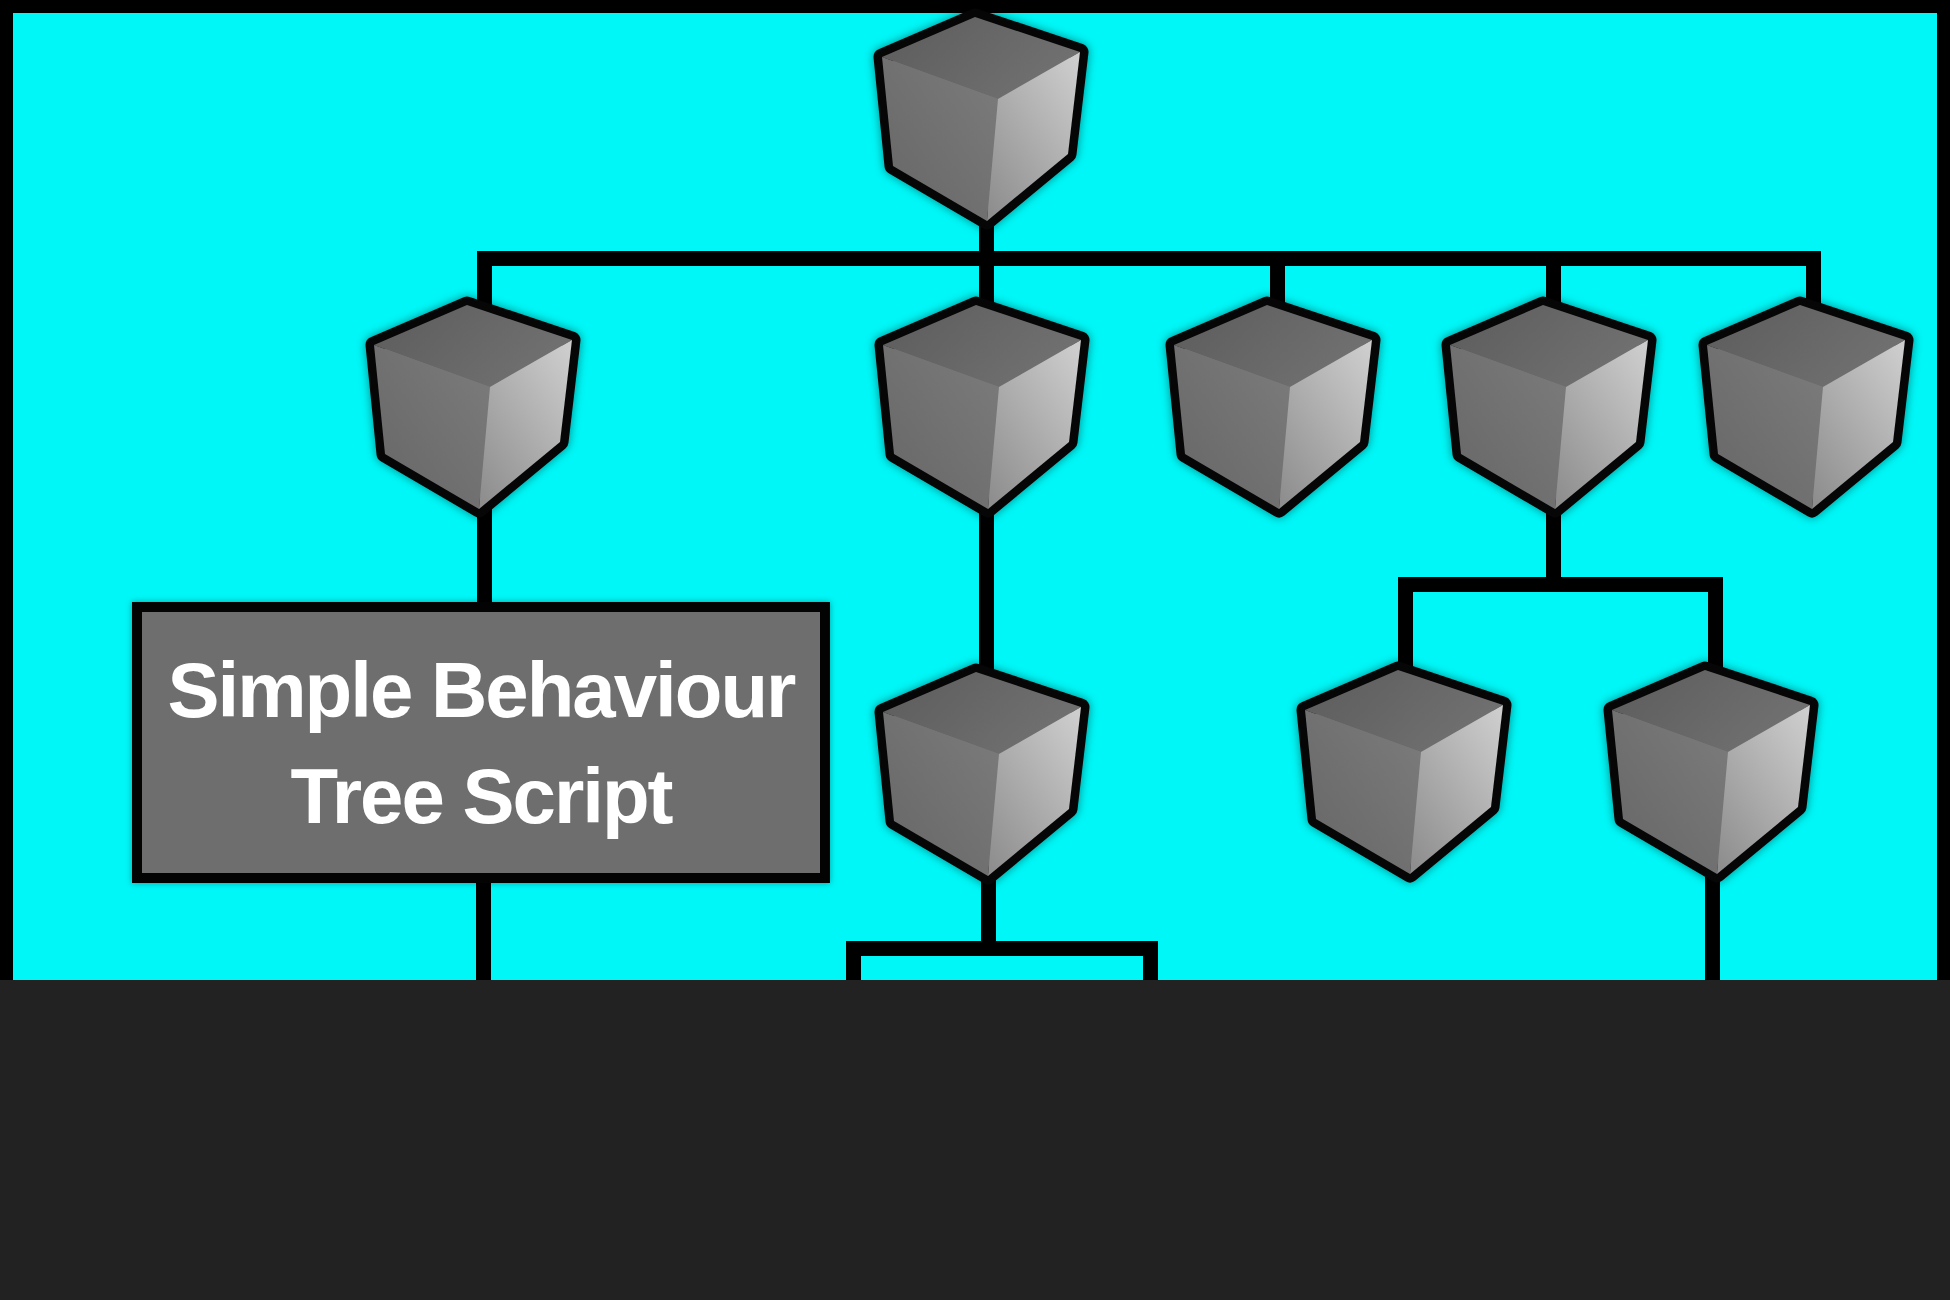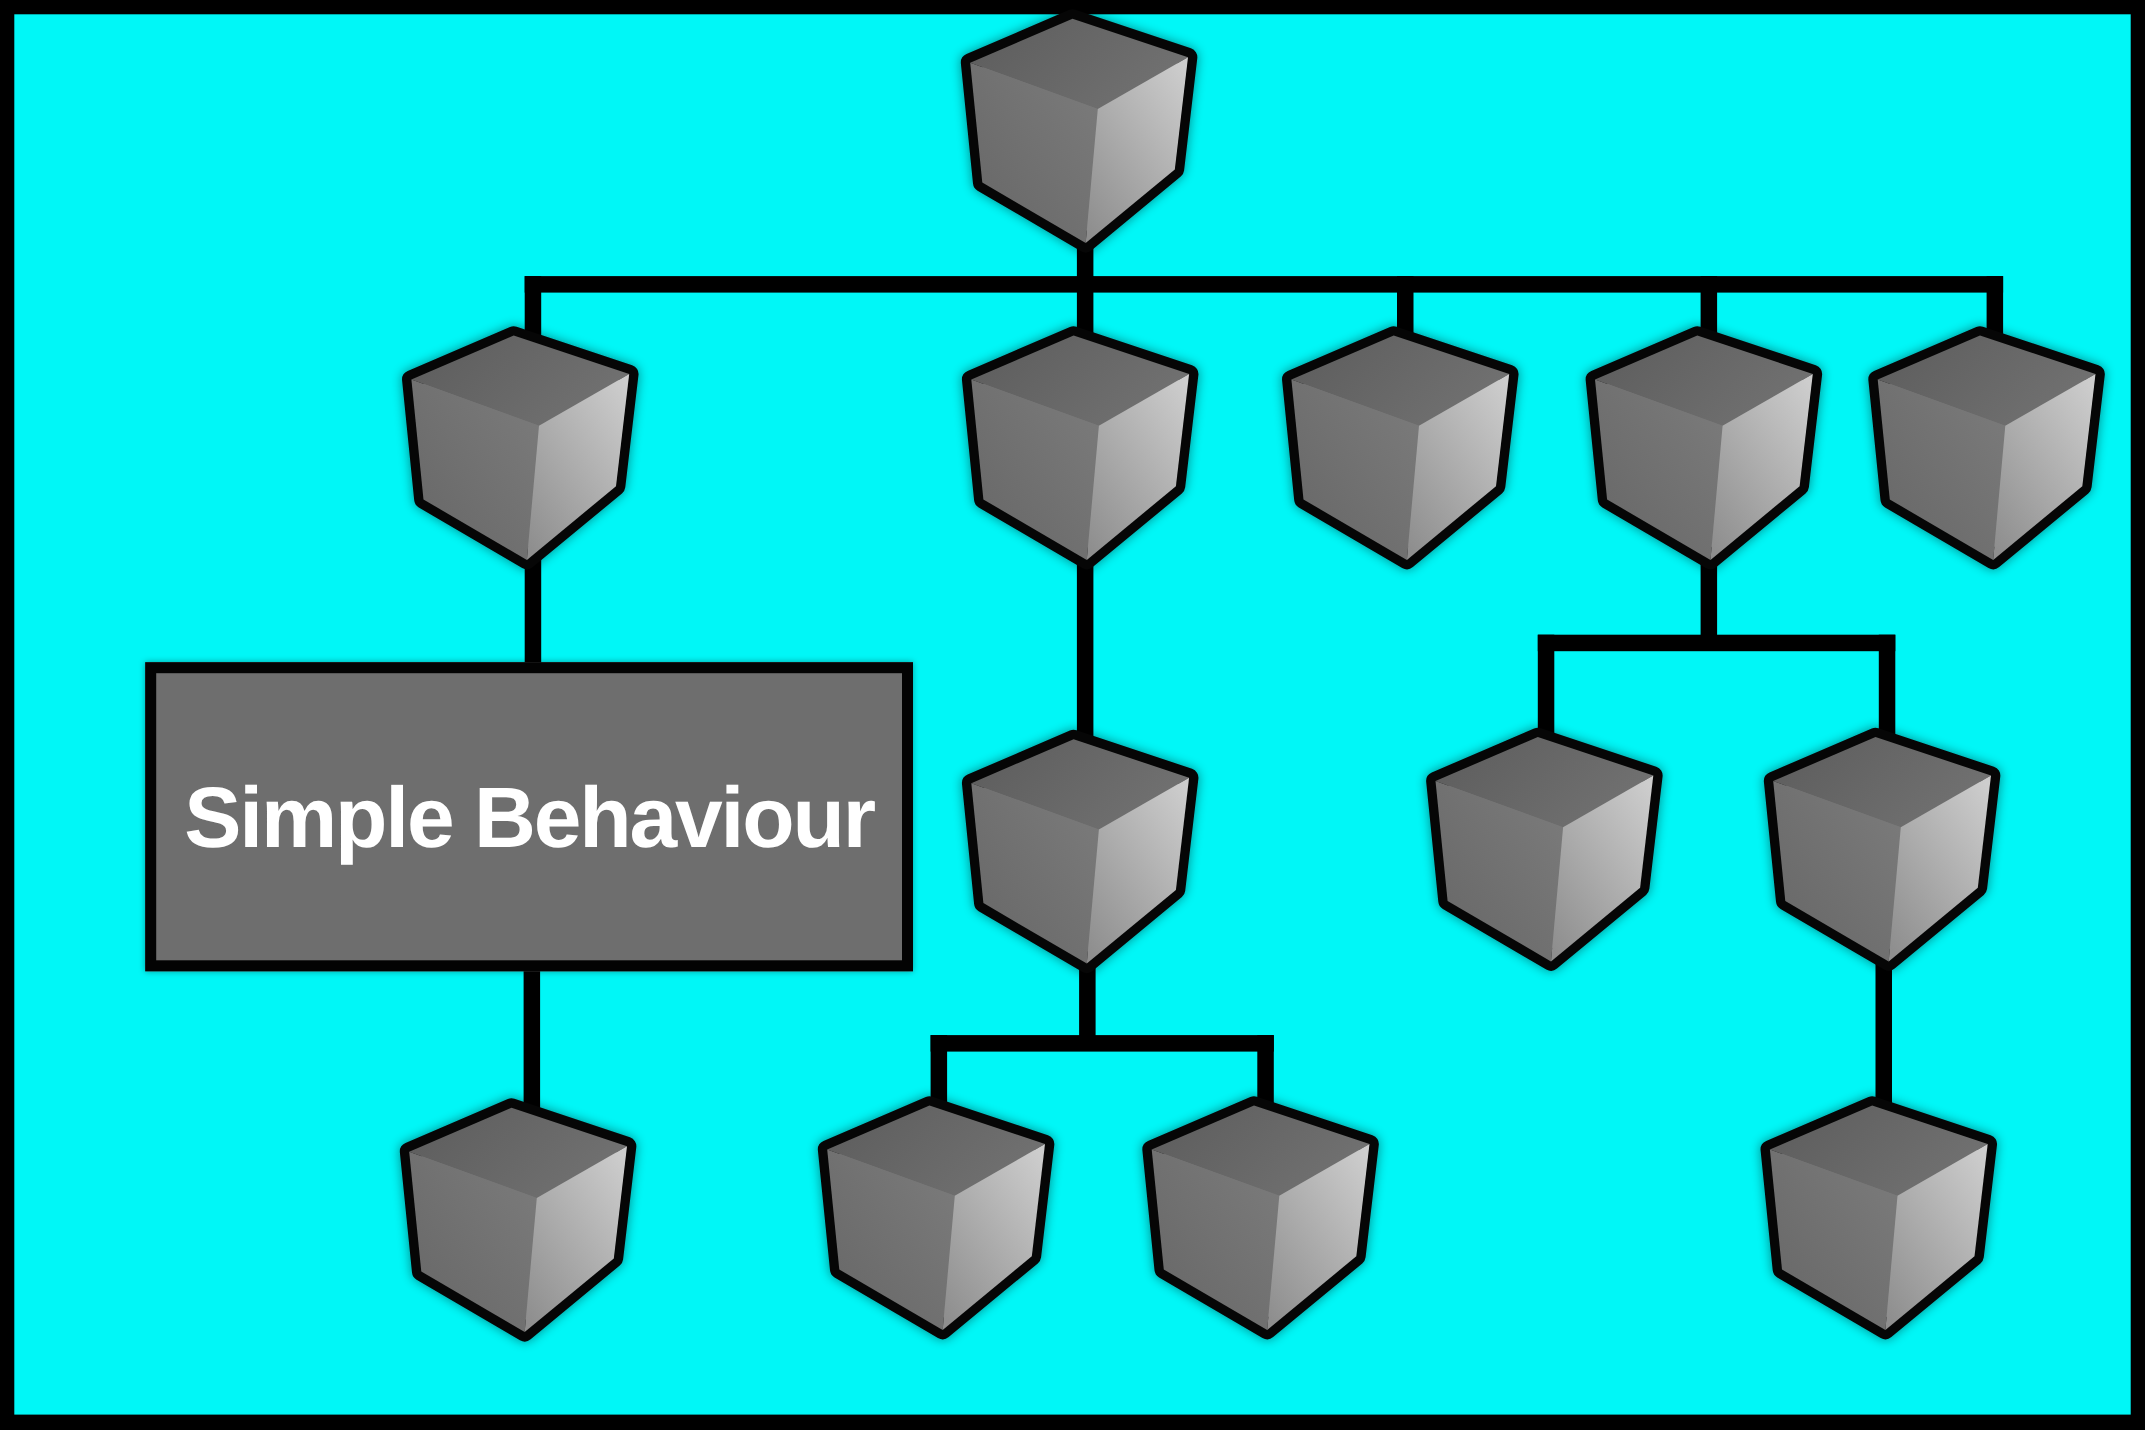--- a/index.html
+++ b/index.html
@@ -1,18 +1,18 @@
 <!DOCTYPE html>
 <html><head>
 <meta charset="utf-8">
 <style>
   html,body{margin:0;padding:0;background:#222;}
   .stage{
     position:relative;
-    width:1950px;height:1300px;
+    width:1950px;height:980px;
     background:var(--frame,#000);
     overflow:hidden;
     font-family:"Liberation Sans", sans-serif;
   }
   .canvas-bg{
     position:absolute;left:13px;top:13px;
     width:1924px;height:1273px;
     background:var(--bg,#00F7F7);
   }
   .edge{
@@ -161,14 +161,15 @@
       <svg class="cube" viewBox="0 0 240 230" style="left: 1592px; top: 995px;">
   <path d="M110 10 L215 45 L203 147 L122 214 L28 159 L17 50 Z" fill="#777777" stroke="#060606" stroke-width="17" stroke-linejoin="round"></path>
   <path d="M110 10 L215 45 L133 92 L17 50 Z" fill="url(#gTop)"></path>
   <path d="M17 50 L133 92 L122 214 L28 159 Z" fill="url(#gLeft)"></path>
   <path d="M133 92 L215 45 L203 147 L122 214 Z" fill="url(#gRight)"></path>
       </svg>
     </div>
 
   <div class="label-box">
     <div>Simple Behaviour</div>
+    <div>Tree Script</div>
   </div>
 </div>
 
 </body></html>

